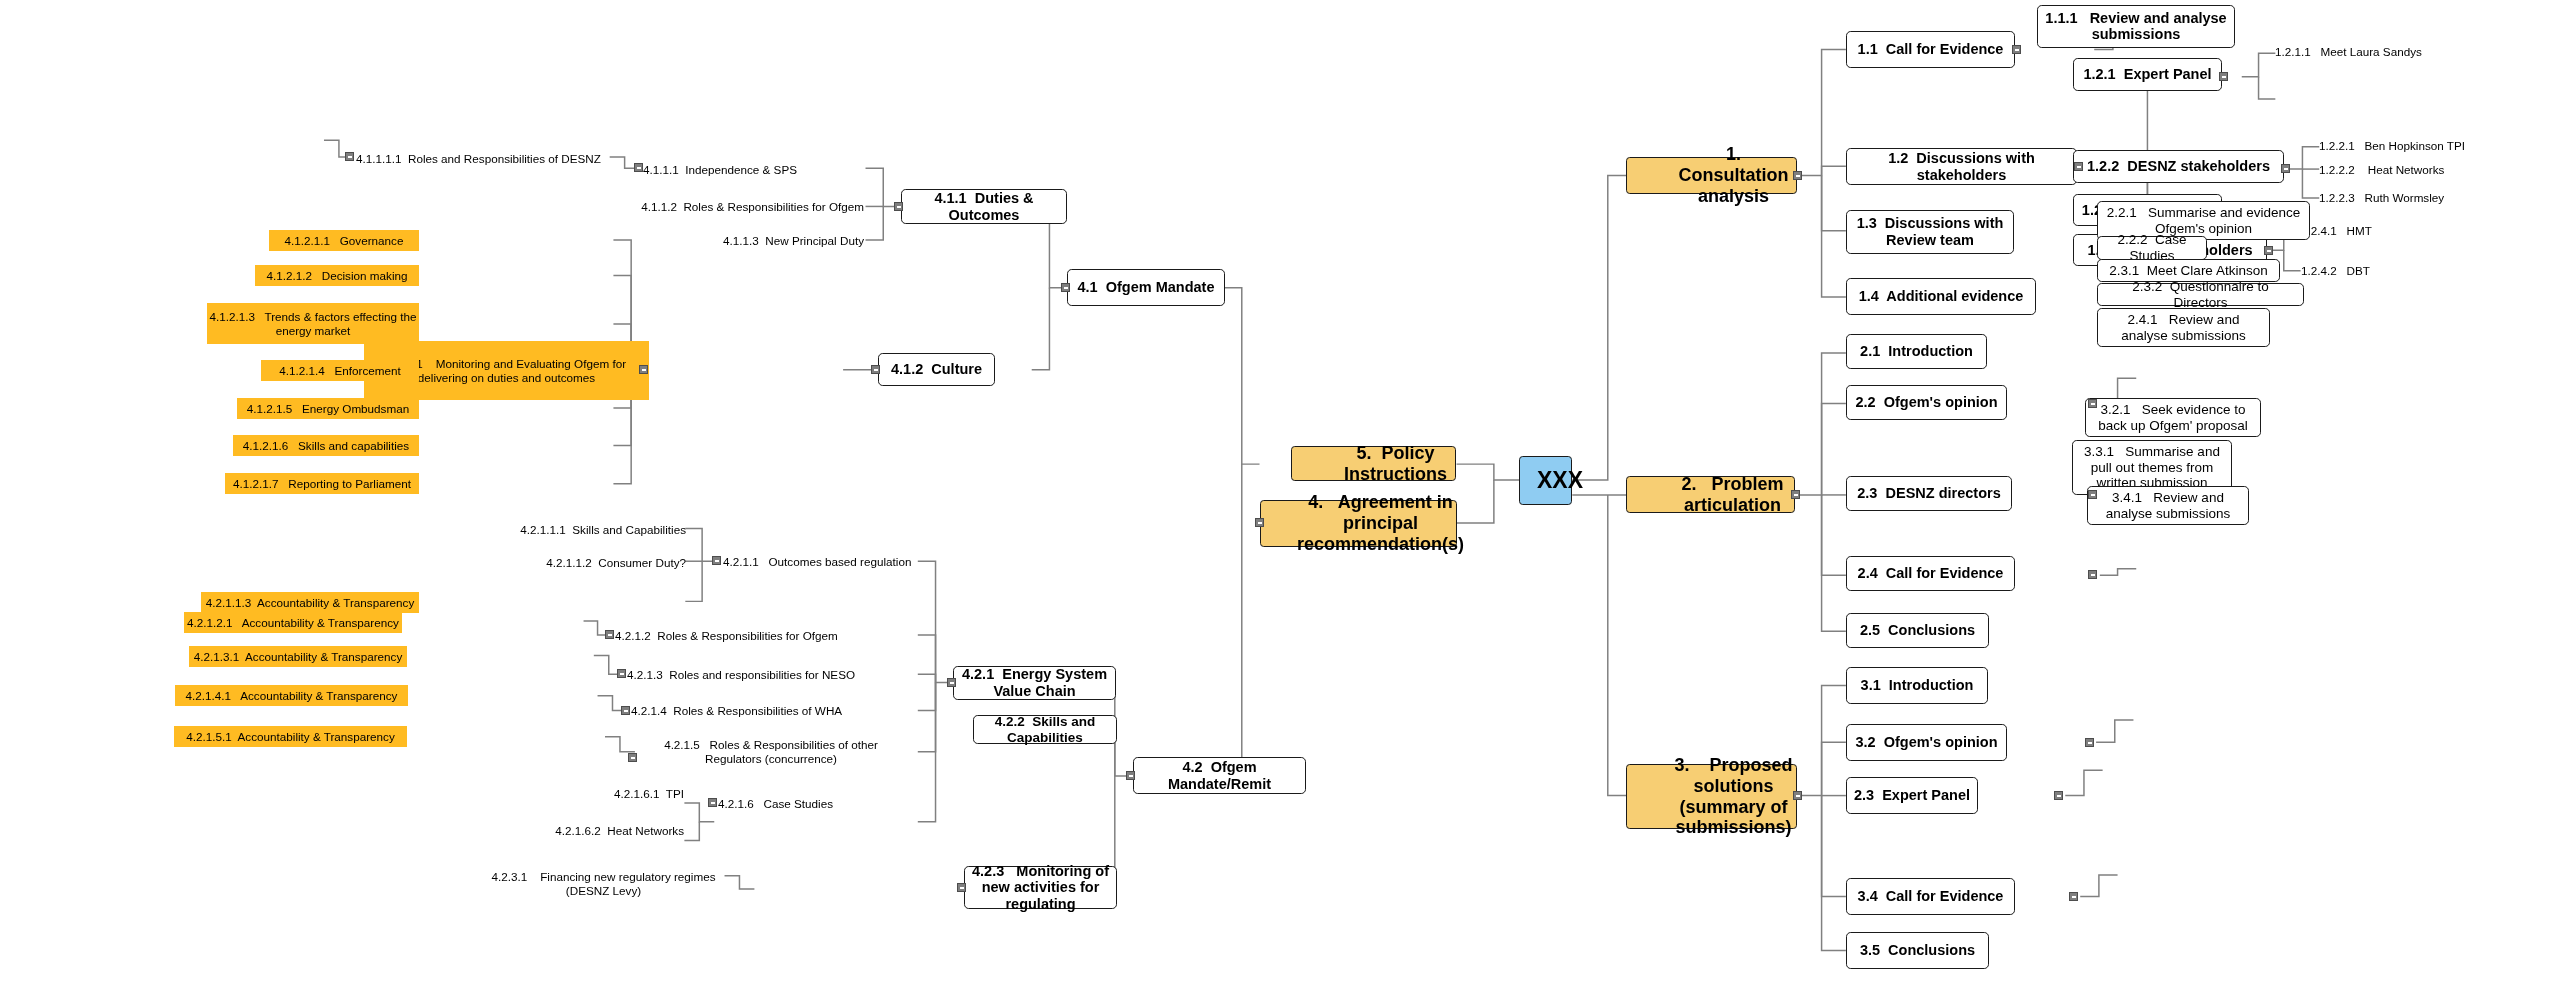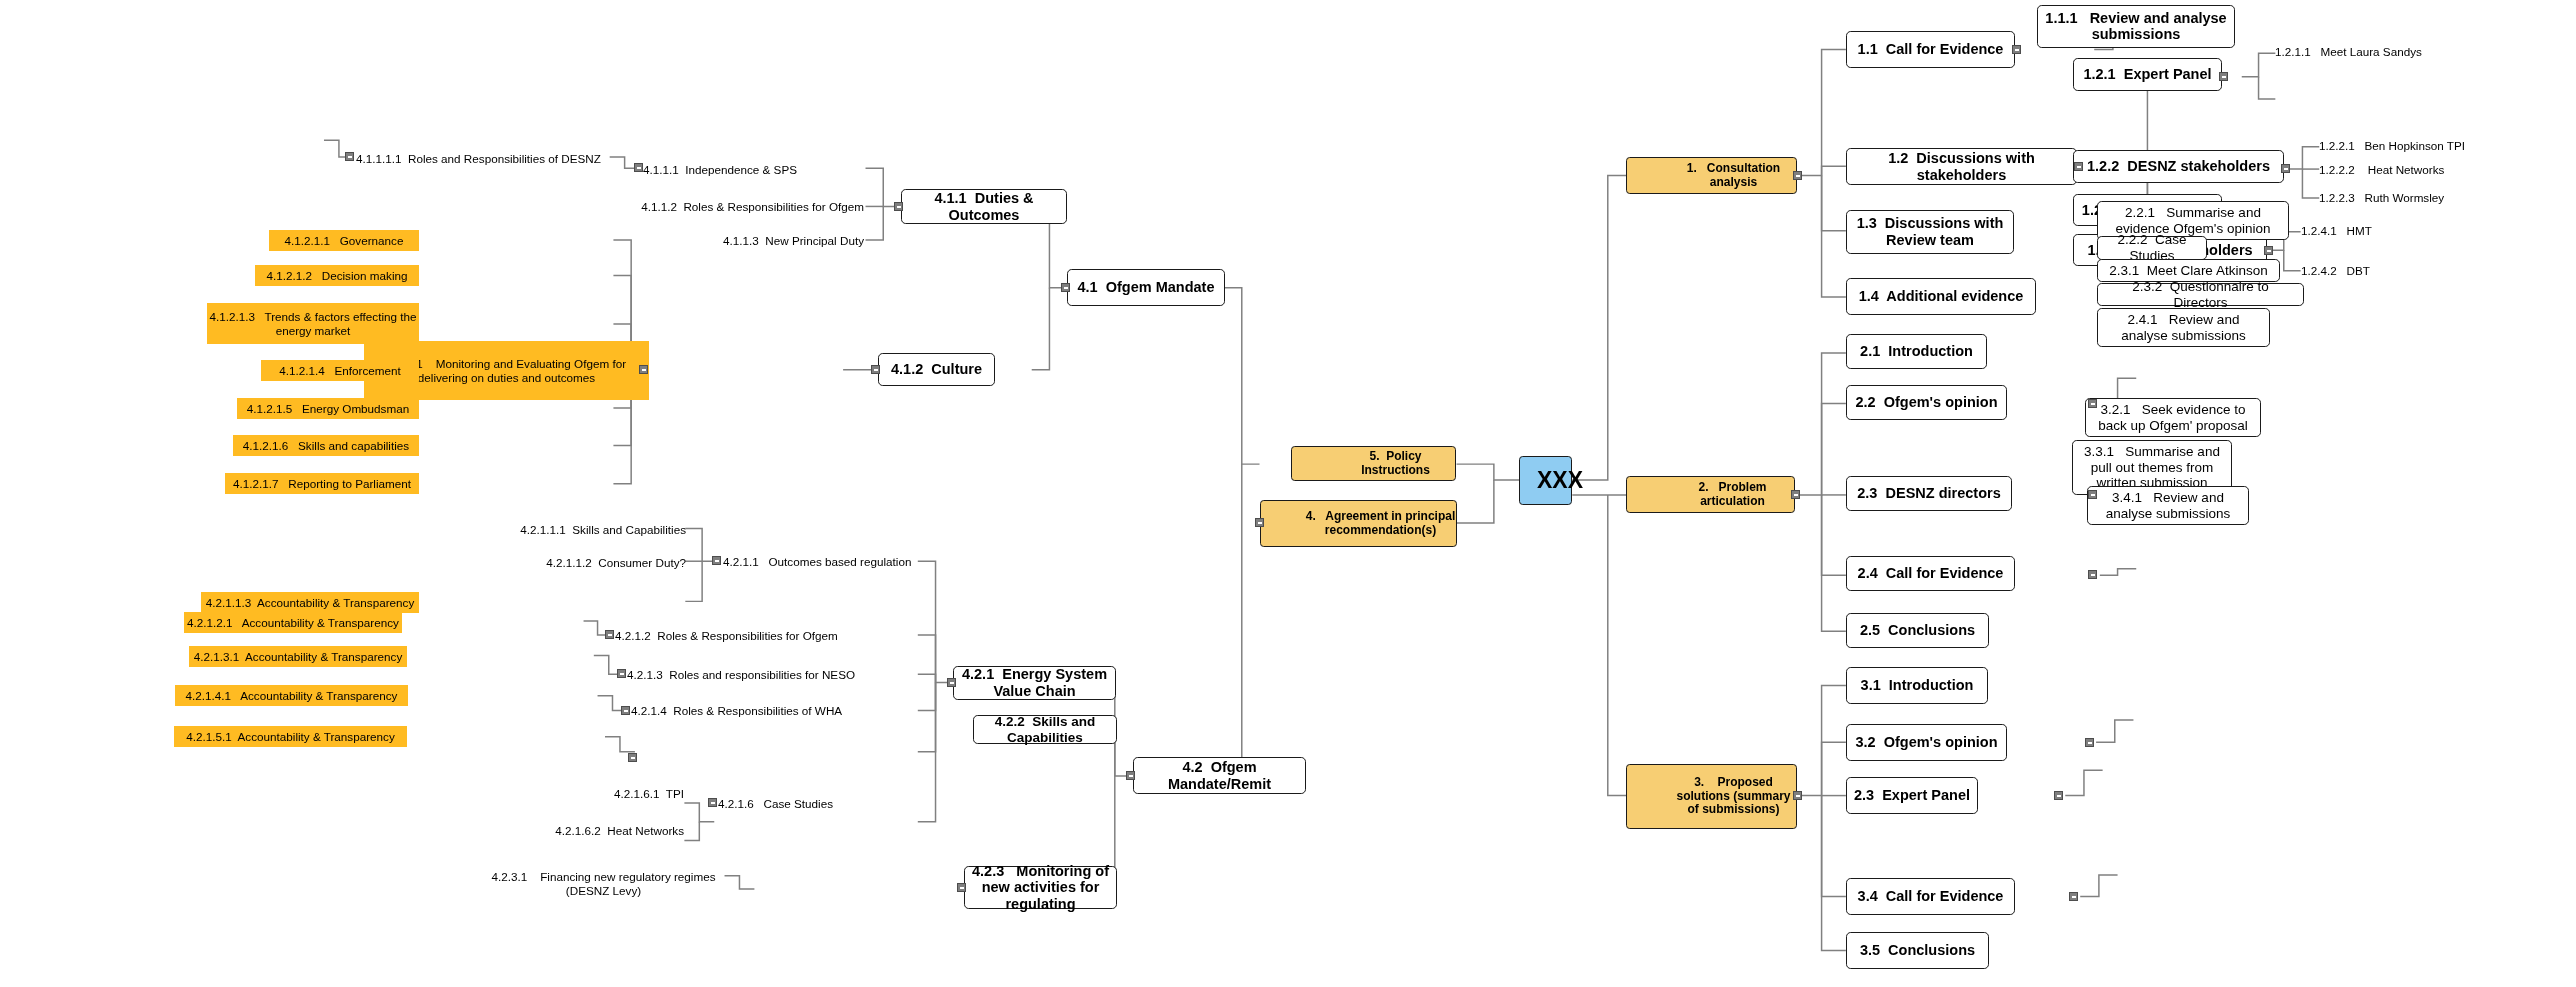--- a/index.html
+++ b/index.html
@@ -64,21 +64,21 @@
   .node.plain {
     border: none;
     background: transparent;
     padding: 0;
   }
   .node.bold { font-weight: bold; }
   .node.narrow { font-stretch: condensed; }
 
   
   .fs-root { font-size: 23px; }
-  .fs-1 { font-size: 12px; padding-left: 44px; }
+  .fs-1 { font-size: 18px; padding-left: 44px; }
   .fs-2 { font-size: 14.5px; }
   .fs-3 { font-size: 13.5px; }
   .fs-5 { font-size: 11.7px; }
 
   
   .toggle {
     position: absolute;
     width: 9.3px;
     height: 9.3px;
     background: #7f7f7f;
@@ -238,21 +238,21 @@
   <div class="node boxed bold fs-2" style="left:2073px; top:234px; width:194px; height:32px;">1.2.4  HMT stakeholders</div>
   <div class="node plain fs-5" style="left:2301px; top:220px; width:149px; height:22.4px; justify-content:flex-start;">1.2.4.1   HMT</div>
   <div class="node plain fs-5" style="left:2301px; top:260px; width:149px; height:22.4px; justify-content:flex-start;">1.2.4.2   DBT</div>
 
   <div class="node boxed bold fs-2" style="left:1846px; top:210px; width:168px; height:44px;">1.3  Discussions with Review team</div>
   <div class="node boxed bold fs-2" style="left:1846px; top:278px; width:190px; height:37px;">1.4  Additional evidence</div>
 
   <div class="node boxed bold fs-2" style="left:1846px; top:334px; width:141px; height:35px;">2.1  Introduction</div>
 
   <div class="node boxed bold fs-2" style="left:1846px; top:385px; width:161px; height:35px;">2.2  Ofgem's opinion</div>
-  <div class="node boxed fs-3" style="left:2097px; top:201px; width:192px; height:39px;">2.2.1   Summarise and evidence Ofgem's opinion</div>
+  <div class="node boxed fs-3" style="left:2097px; top:201px; width:213px; height:39px;">2.2.1   Summarise and evidence Ofgem's opinion</div>
   <div class="node boxed fs-3" style="left:2097px; top:236px; width:110px; height:24px;">2.2.2  Case Studies</div>
 
   <div class="node boxed bold fs-2" style="left:1846px; top:476px; width:166px; height:35px;">2.3  DESNZ directors</div>
   <div class="node boxed fs-3" style="left:2097px; top:259px; width:183px; height:23px;">2.3.1  Meet Clare Atkinson</div>
   <div class="node boxed fs-3" style="left:2097px; top:283px; width:207px; height:23px;">2.3.2  Questionnaire to Directors</div>
 
   <div class="node boxed bold fs-2" style="left:1846px; top:556px; width:169px; height:35px;">2.4  Call for Evidence</div>
   <div class="node boxed fs-3" style="left:2097px; top:308px; width:173px; height:39px;">2.4.1   Review and analyse submissions</div>
 
   <div class="node boxed bold fs-2" style="left:1846px; top:613px; width:143px; height:35px;">2.5  Conclusions</div>
@@ -304,20 +304,21 @@
 
   <div class="node plain narrow fs-5" style="left:615px; top:625px; width:243px; height:20.5px; justify-content:flex-start;">4.2.1.2  Roles &amp; Responsibilities for Ofgem</div>
   <div class="node orange narrow fs-5" style="left:184px; top:612px; width:218px; height:20.5px;">4.2.1.2.1   Accountability &amp; Transparency</div>
 
   <div class="node plain narrow fs-5" style="left:627px; top:664px; width:261px; height:20.5px; justify-content:flex-start;">4.2.1.3  Roles and responsibilities for NESO</div>
   <div class="node orange narrow fs-5" style="left:189px; top:646px; width:218px; height:20.5px;">4.2.1.3.1  Accountability &amp; Transparency</div>
 
   <div class="node plain narrow fs-5" style="left:631px; top:700px; width:261px; height:20.5px; justify-content:flex-start;">4.2.1.4  Roles &amp; Responsibilities of WHA</div>
   <div class="node orange narrow fs-5" style="left:175px; top:685px; width:233px; height:20.5px;">4.2.1.4.1   Accountability &amp; Transparency</div>
 
+  <div class="node plain narrow fs-5" style="left:639px; top:732px; width:264px; height:39px; text-align:center;">4.2.1.5   Roles &amp; Responsibilities of other Regulators (concurrence)</div>
   <div class="node orange narrow fs-5" style="left:174px; top:726px; width:233px; height:20.5px;">4.2.1.5.1  Accountability &amp; Transparency</div>
 
   <div class="node plain narrow fs-5" style="left:718px; top:793px; width:187px; height:20.5px; justify-content:flex-start;">4.2.1.6   Case Studies</div>
   <div class="node plain narrow fs-5" style="left:488px; top:783px; width:196px; height:20.5px; justify-content:flex-end;">4.2.1.6.1  TPI</div>
   <div class="node plain narrow fs-5" style="left:404px; top:820px; width:280px; height:20.5px; justify-content:flex-end;">4.2.1.6.2  Heat Networks</div>
 
   <div class="toggle" style="left:1793px; top:171px;"></div>
   <div class="toggle" style="left:1791px; top:490px;"></div>
   <div class="toggle" style="left:1793px; top:791px;"></div>
   <div class="toggle" style="left:1255px; top:518px;"></div>

